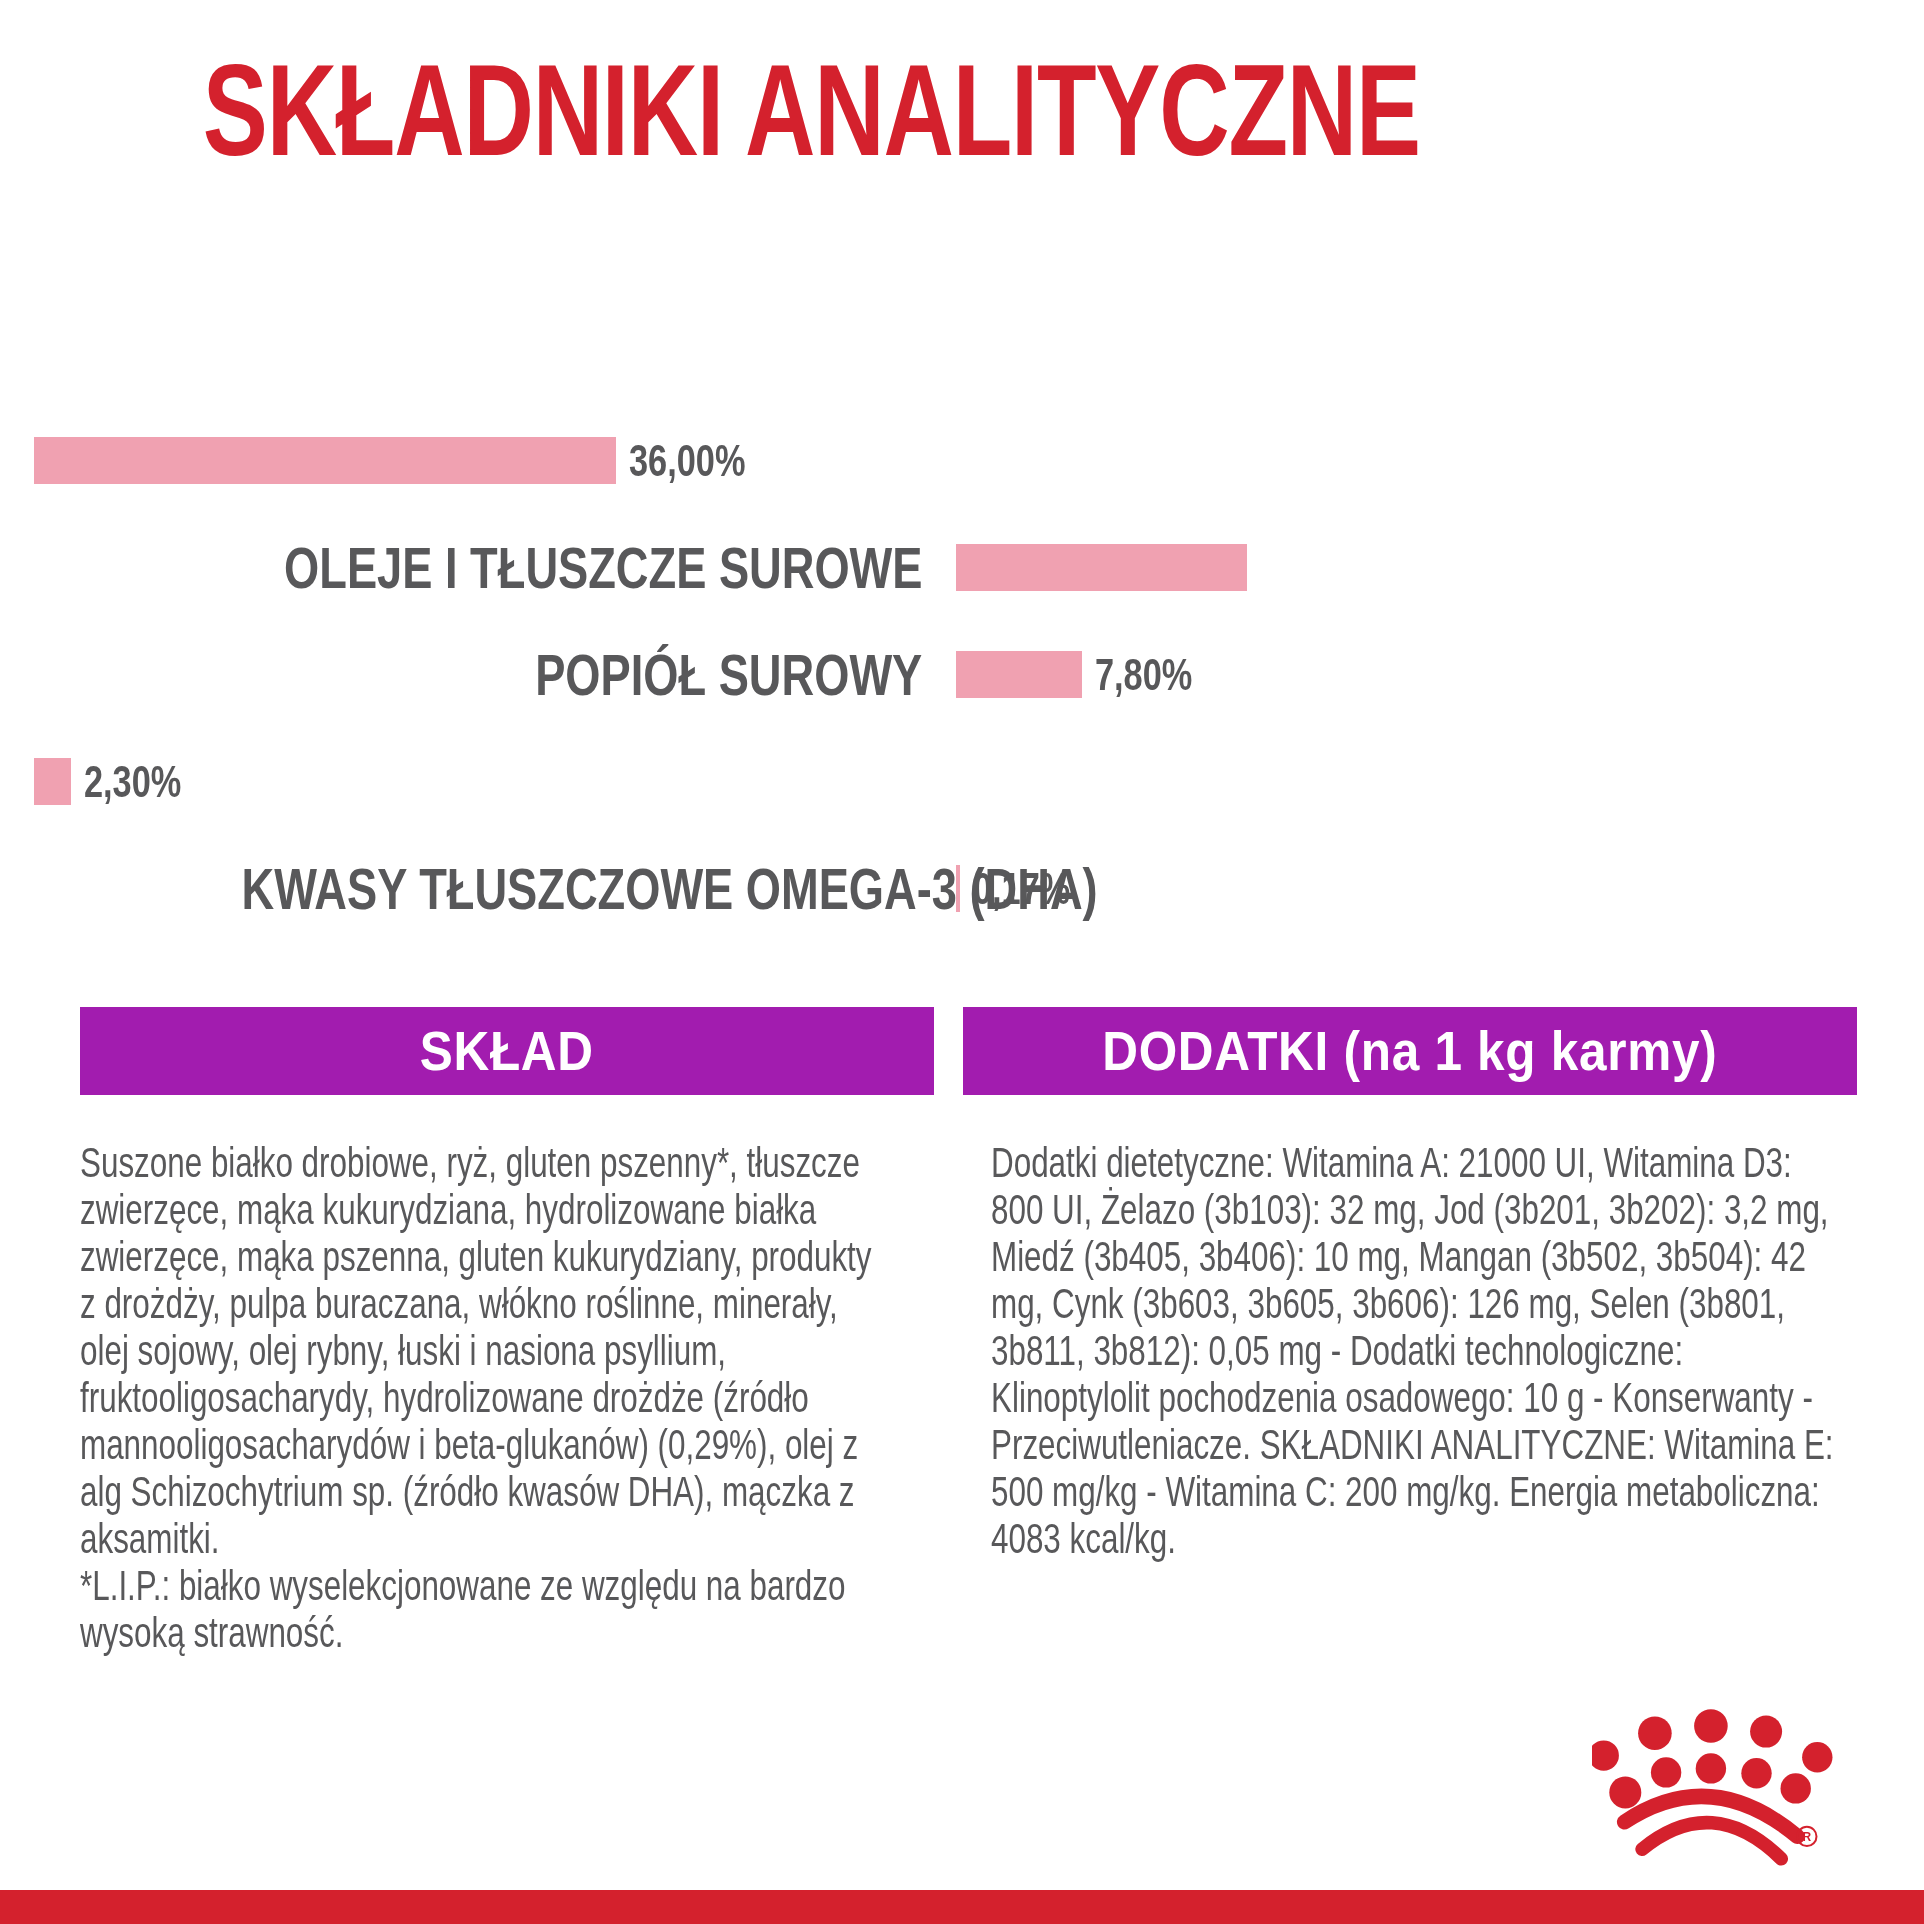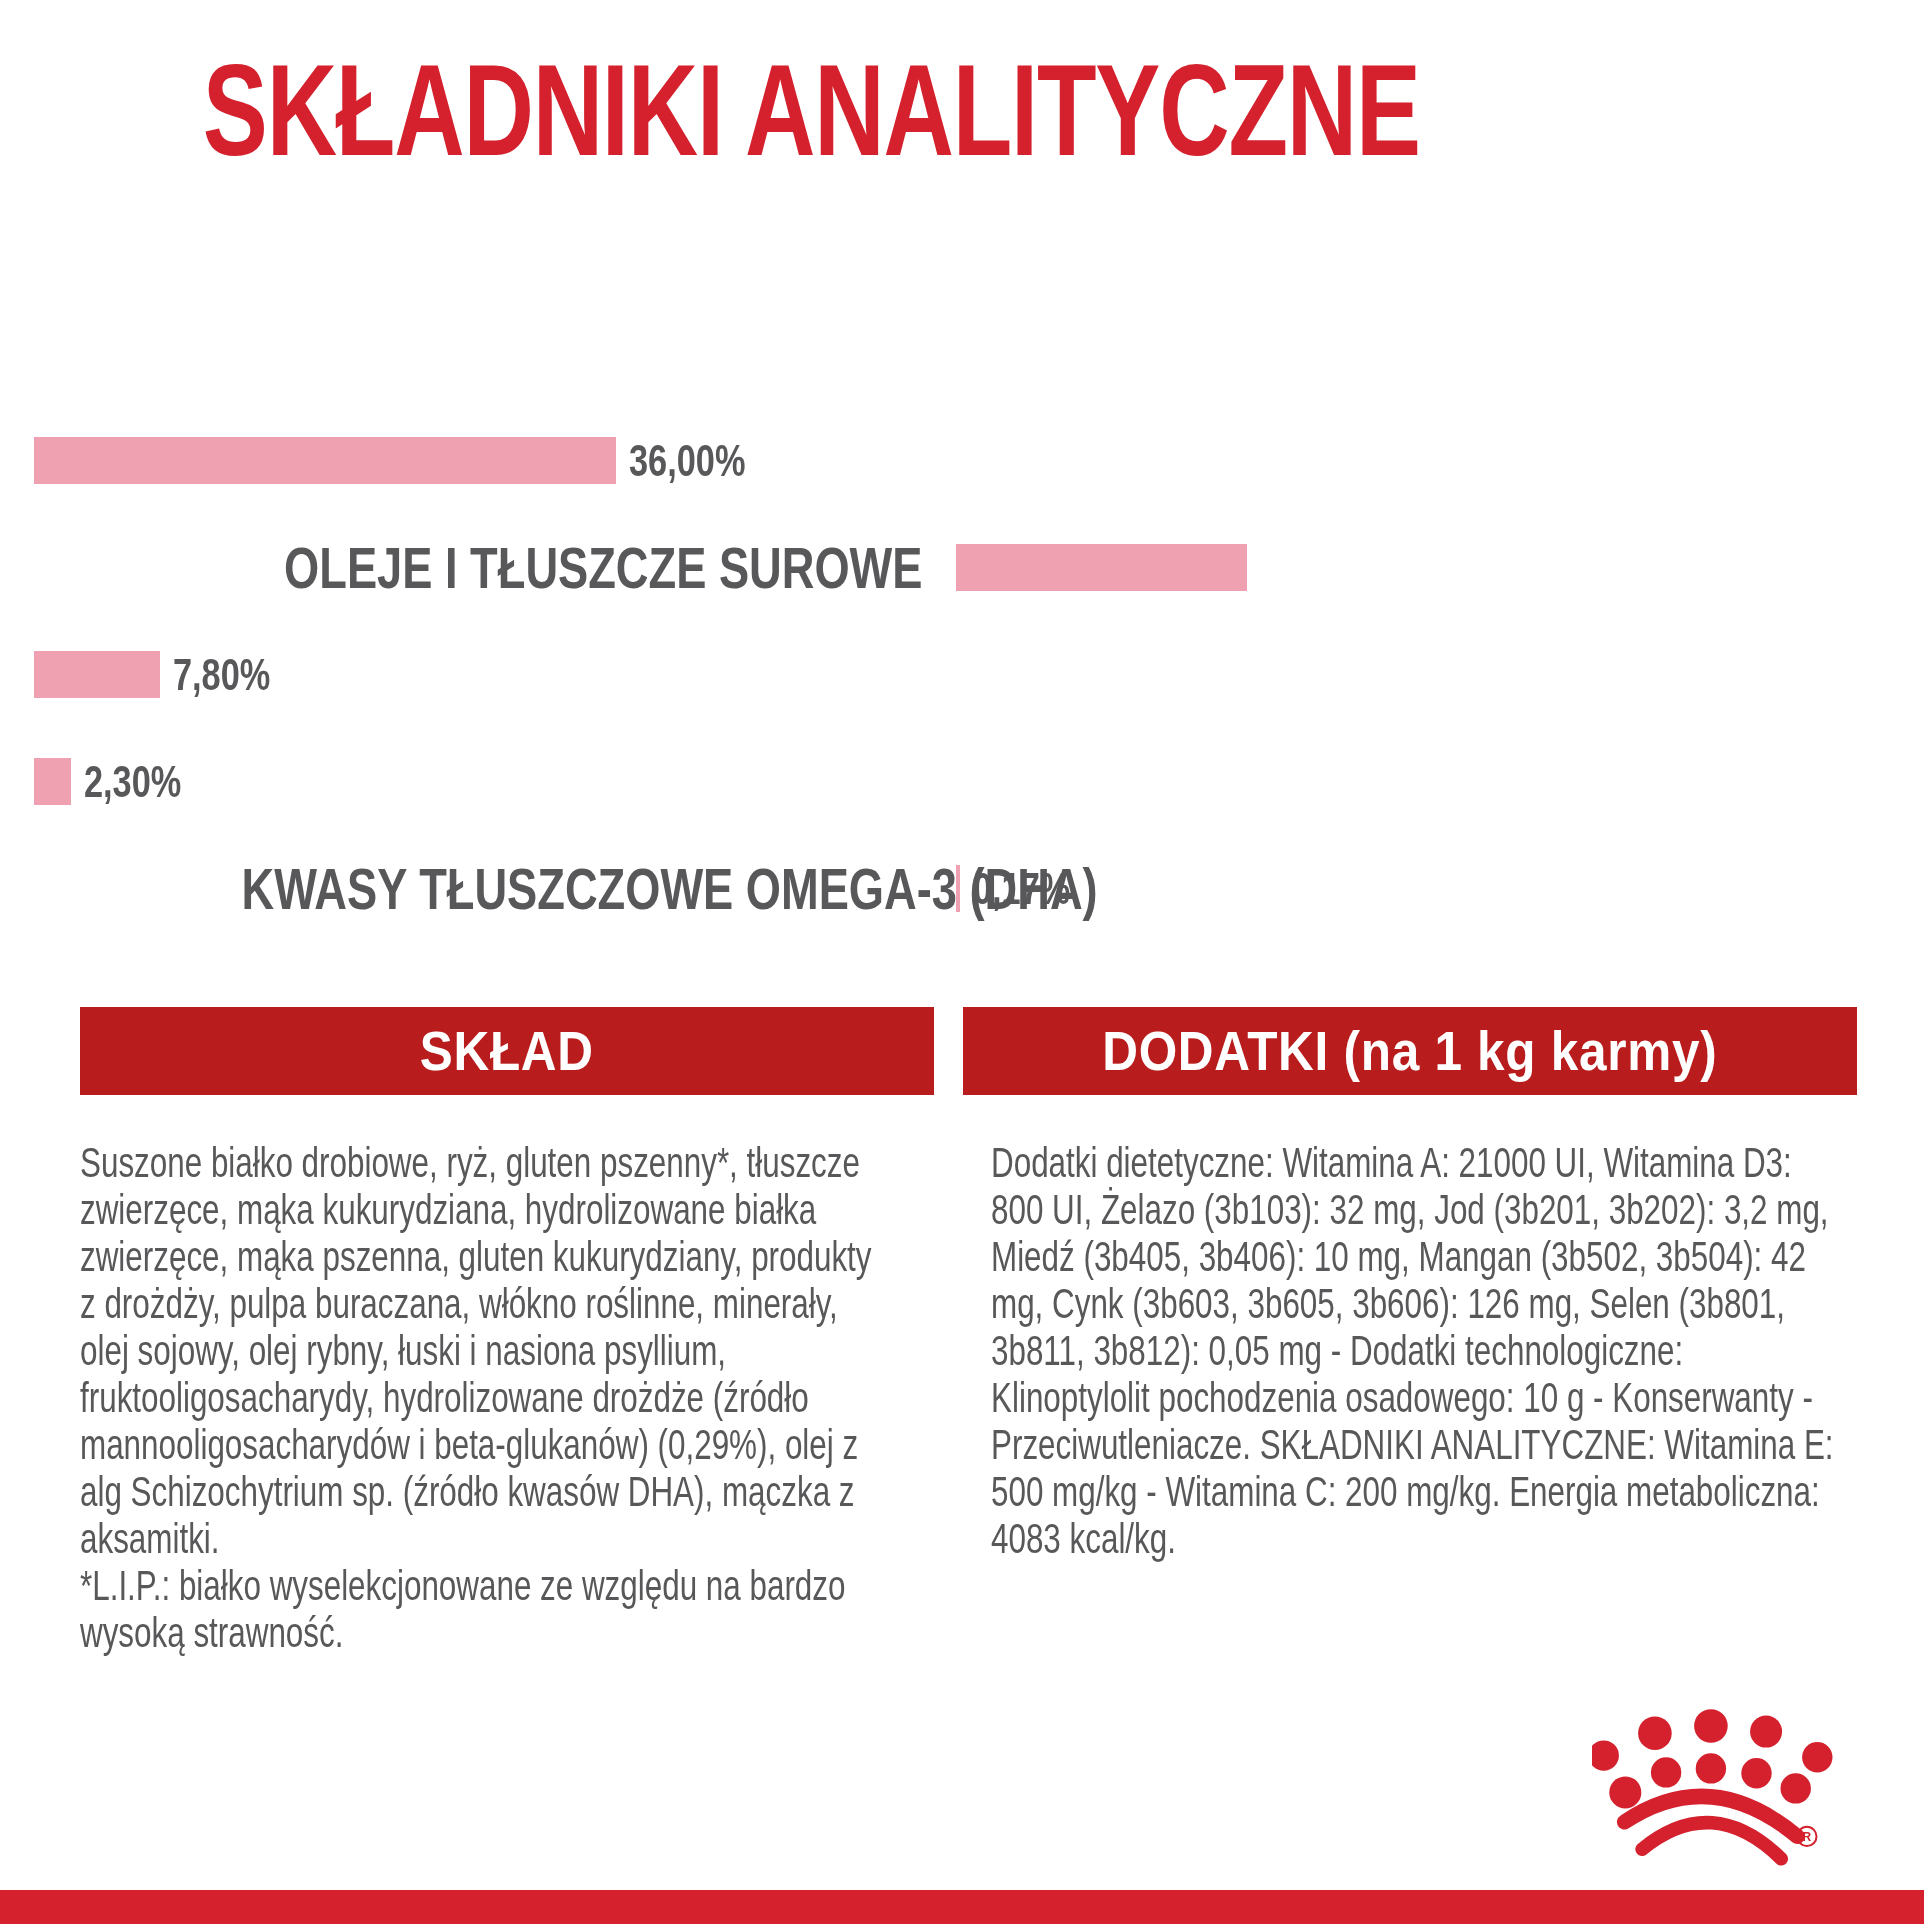--- a/index.html
+++ b/index.html
@@ -21,21 +21,21 @@
     font-size:58px;font-weight:bold;white-space:nowrap;
   }
   .bar-label .squeeze{display:inline-block;transform:scaleX(0.78);transform-origin:right center;}
   .bar{height:47px;background:#F0A1B1;margin-left:34px;flex:0 0 auto;}
   .bar-value{
     margin-left:13px;color:#58585A;font-size:44px;font-weight:bold;white-space:nowrap;
   }
   .bar-value .squeeze{display:inline-block;transform:scaleX(0.78);transform-origin:left center;}
   
   .band{
-    position:absolute;top:1007px;height:88px;background:#b91c1c;
+    position:absolute;top:1007px;height:88px;background:#a21caf;
     display:flex;align-items:center;justify-content:center;
     color:#ffffff;font-size:55px;font-weight:bold;white-space:nowrap;
   }
   .band .squeeze{display:inline-block;transform:scaleX(0.9);transform-origin:center;letter-spacing:0.8px;}
   .band-sklad{left:80px;width:854px;}
   .band-dodatki{left:963px;width:894px;}
   
   .body-col{
     position:absolute;top:1139px;color:#58585A;
     font-size:43px;line-height:47px;
@@ -58,20 +58,21 @@
   <div>
       <div class="chart-row">
         <div class="bar" style="width: 582px;"></div>
         <div class="bar-value"><span class="squeeze">36,00%</span></div>
       </div>
       <div class="chart-row">
         <div class="bar-label"><span class="squeeze">OLEJE I TŁUSZCZE SUROWE</span></div>
         <div class="bar" style="width: 291px;"></div>
       </div>
       <div class="chart-row">
+        <div class="bar-label"><span class="squeeze">POPIÓŁ SUROWY</span></div>
         <div class="bar" style="width: 126px;"></div>
         <div class="bar-value"><span class="squeeze">7,80%</span></div>
       </div>
       <div class="chart-row">
         <div class="bar" style="width: 37px;"></div>
         <div class="bar-value"><span class="squeeze">2,30%</span></div>
       </div>
       <div class="chart-row">
         <div class="bar-label"><span class="squeeze">KWASY TŁUSZCZOWE OMEGA-3 (DHA)</span></div>
         <div class="bar" style="width: 4px;"></div>

